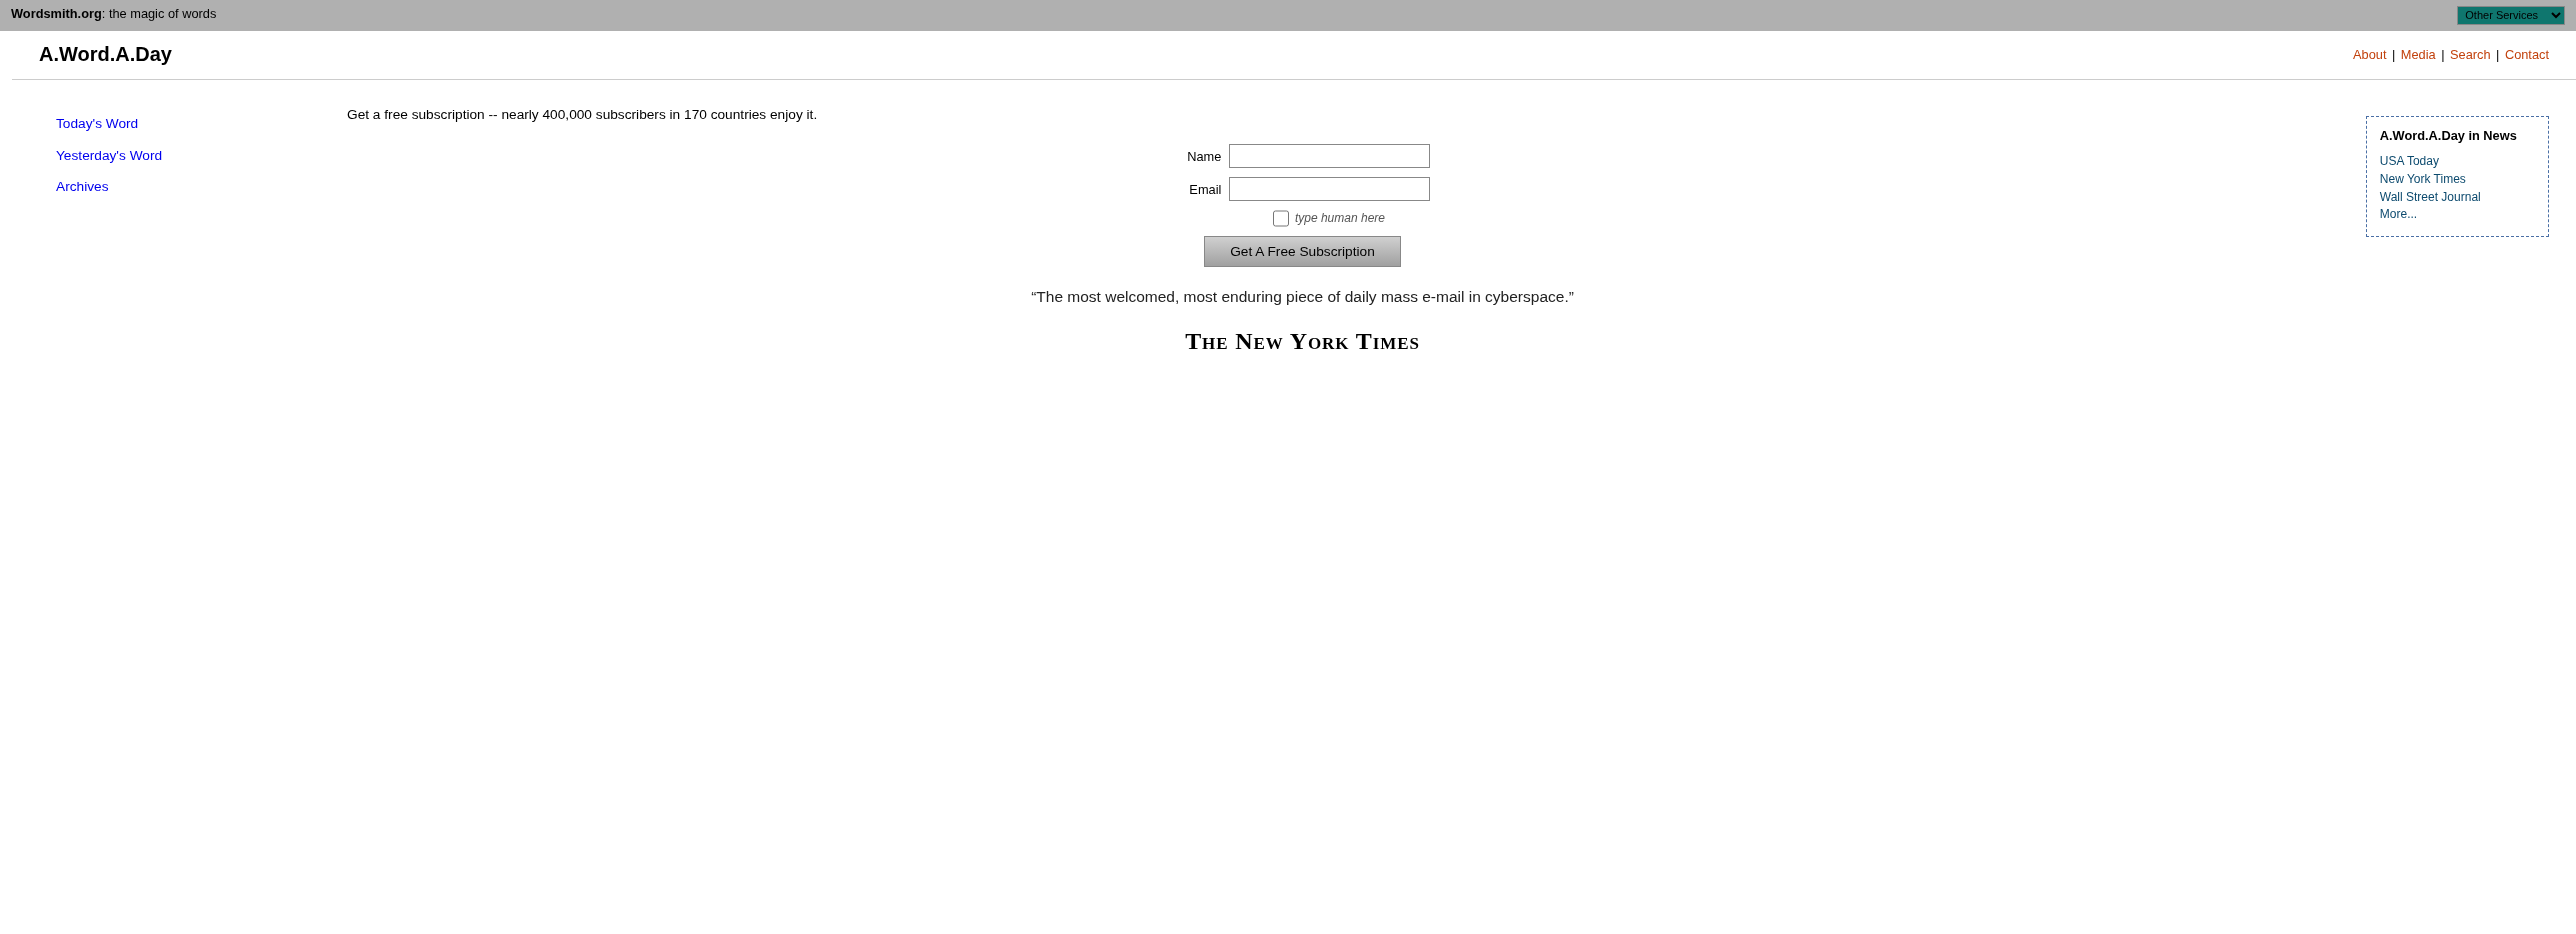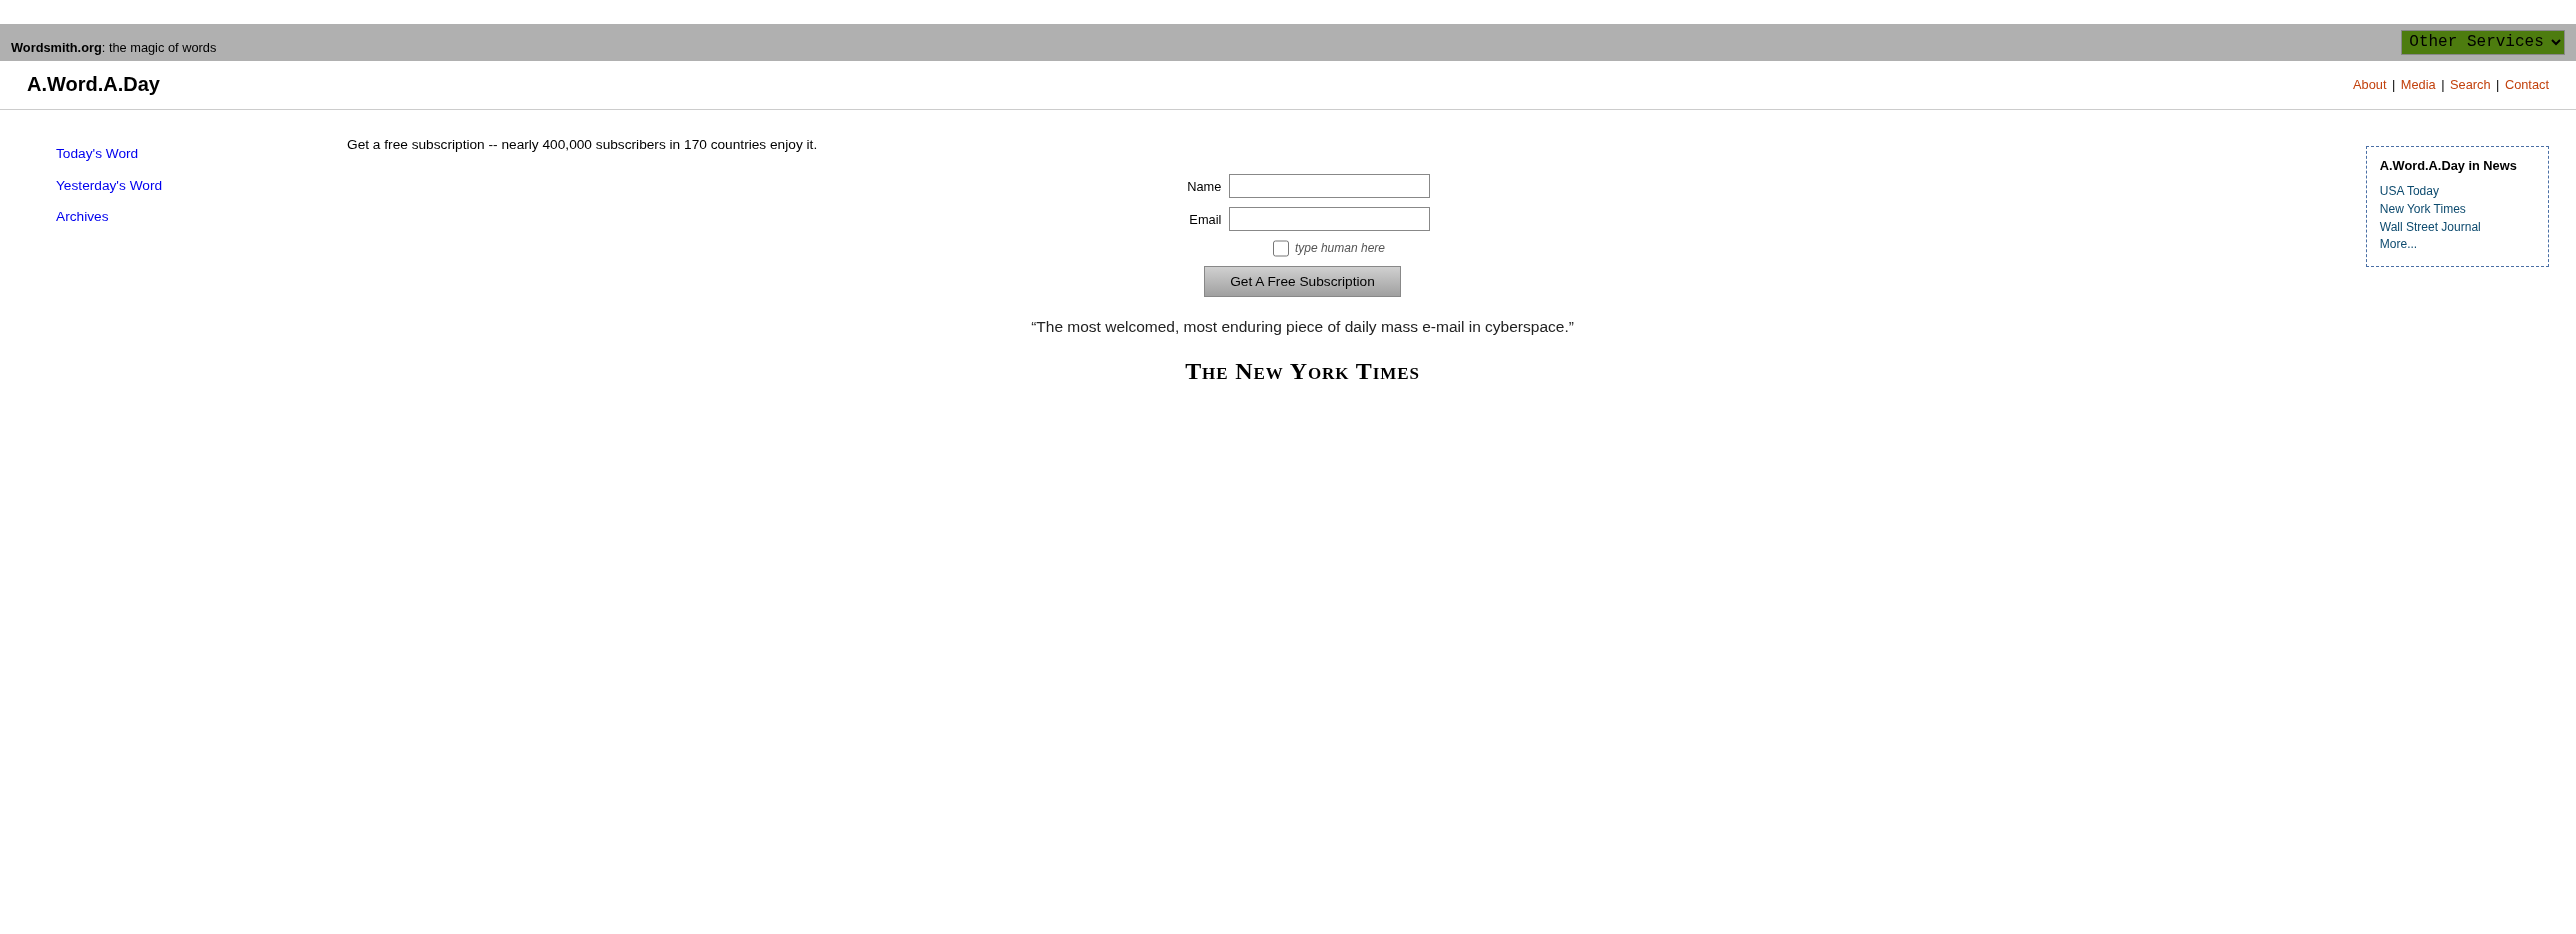--- a/index.html
+++ b/index.html
@@ -14,49 +14,48 @@
       background: #fff;
       color: #000;
     }
 
     
     #top-bar {
       background: #b0b0b0;
       padding: 5.5px 11px;
       display: flex;
       justify-content: space-between;
-      align-items: flex-end;
-      margin-top: 24px;
+      align-items: flex-start;
     }
 
     #top-bar-title {
       font-size: 12.8px;
       color: #000;
     }
 
     #top-bar-title strong {
       font-weight: bold;
     }
 
     #other-services-select {
-      font-size: 16px;
+      font-size: 11px;
       padding: 1.8px 3.7px;
       border: 0.9px solid #888;
-      background: #4d7c0f;
+      background: #0f766e;
       cursor: pointer;
-      font-family: Liberation Mono, monospace;
     }
 
     
     #header {
       border-bottom: 0.9px solid #ccc;
       padding: 12.8px 27px;
       display: flex;
       justify-content: space-between;
       align-items: center;
+      margin-left: 12px;
     }
 
     #site-title {
       font-size: 20px;
       font-weight: bold;
       color: #000;
     }
 
     #nav-links {
       display: flex;

